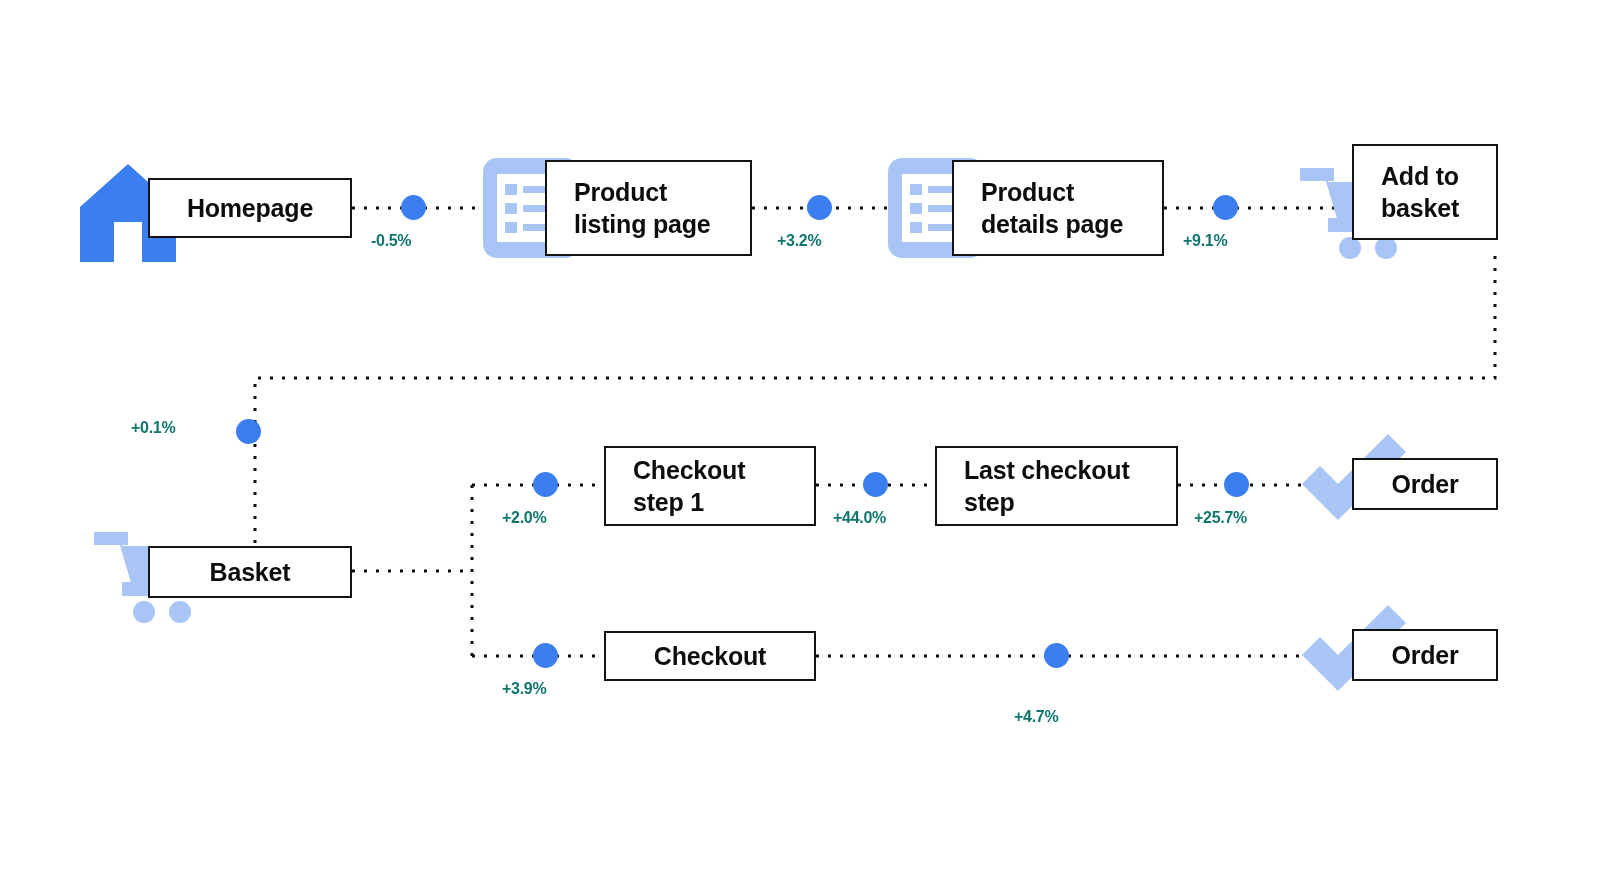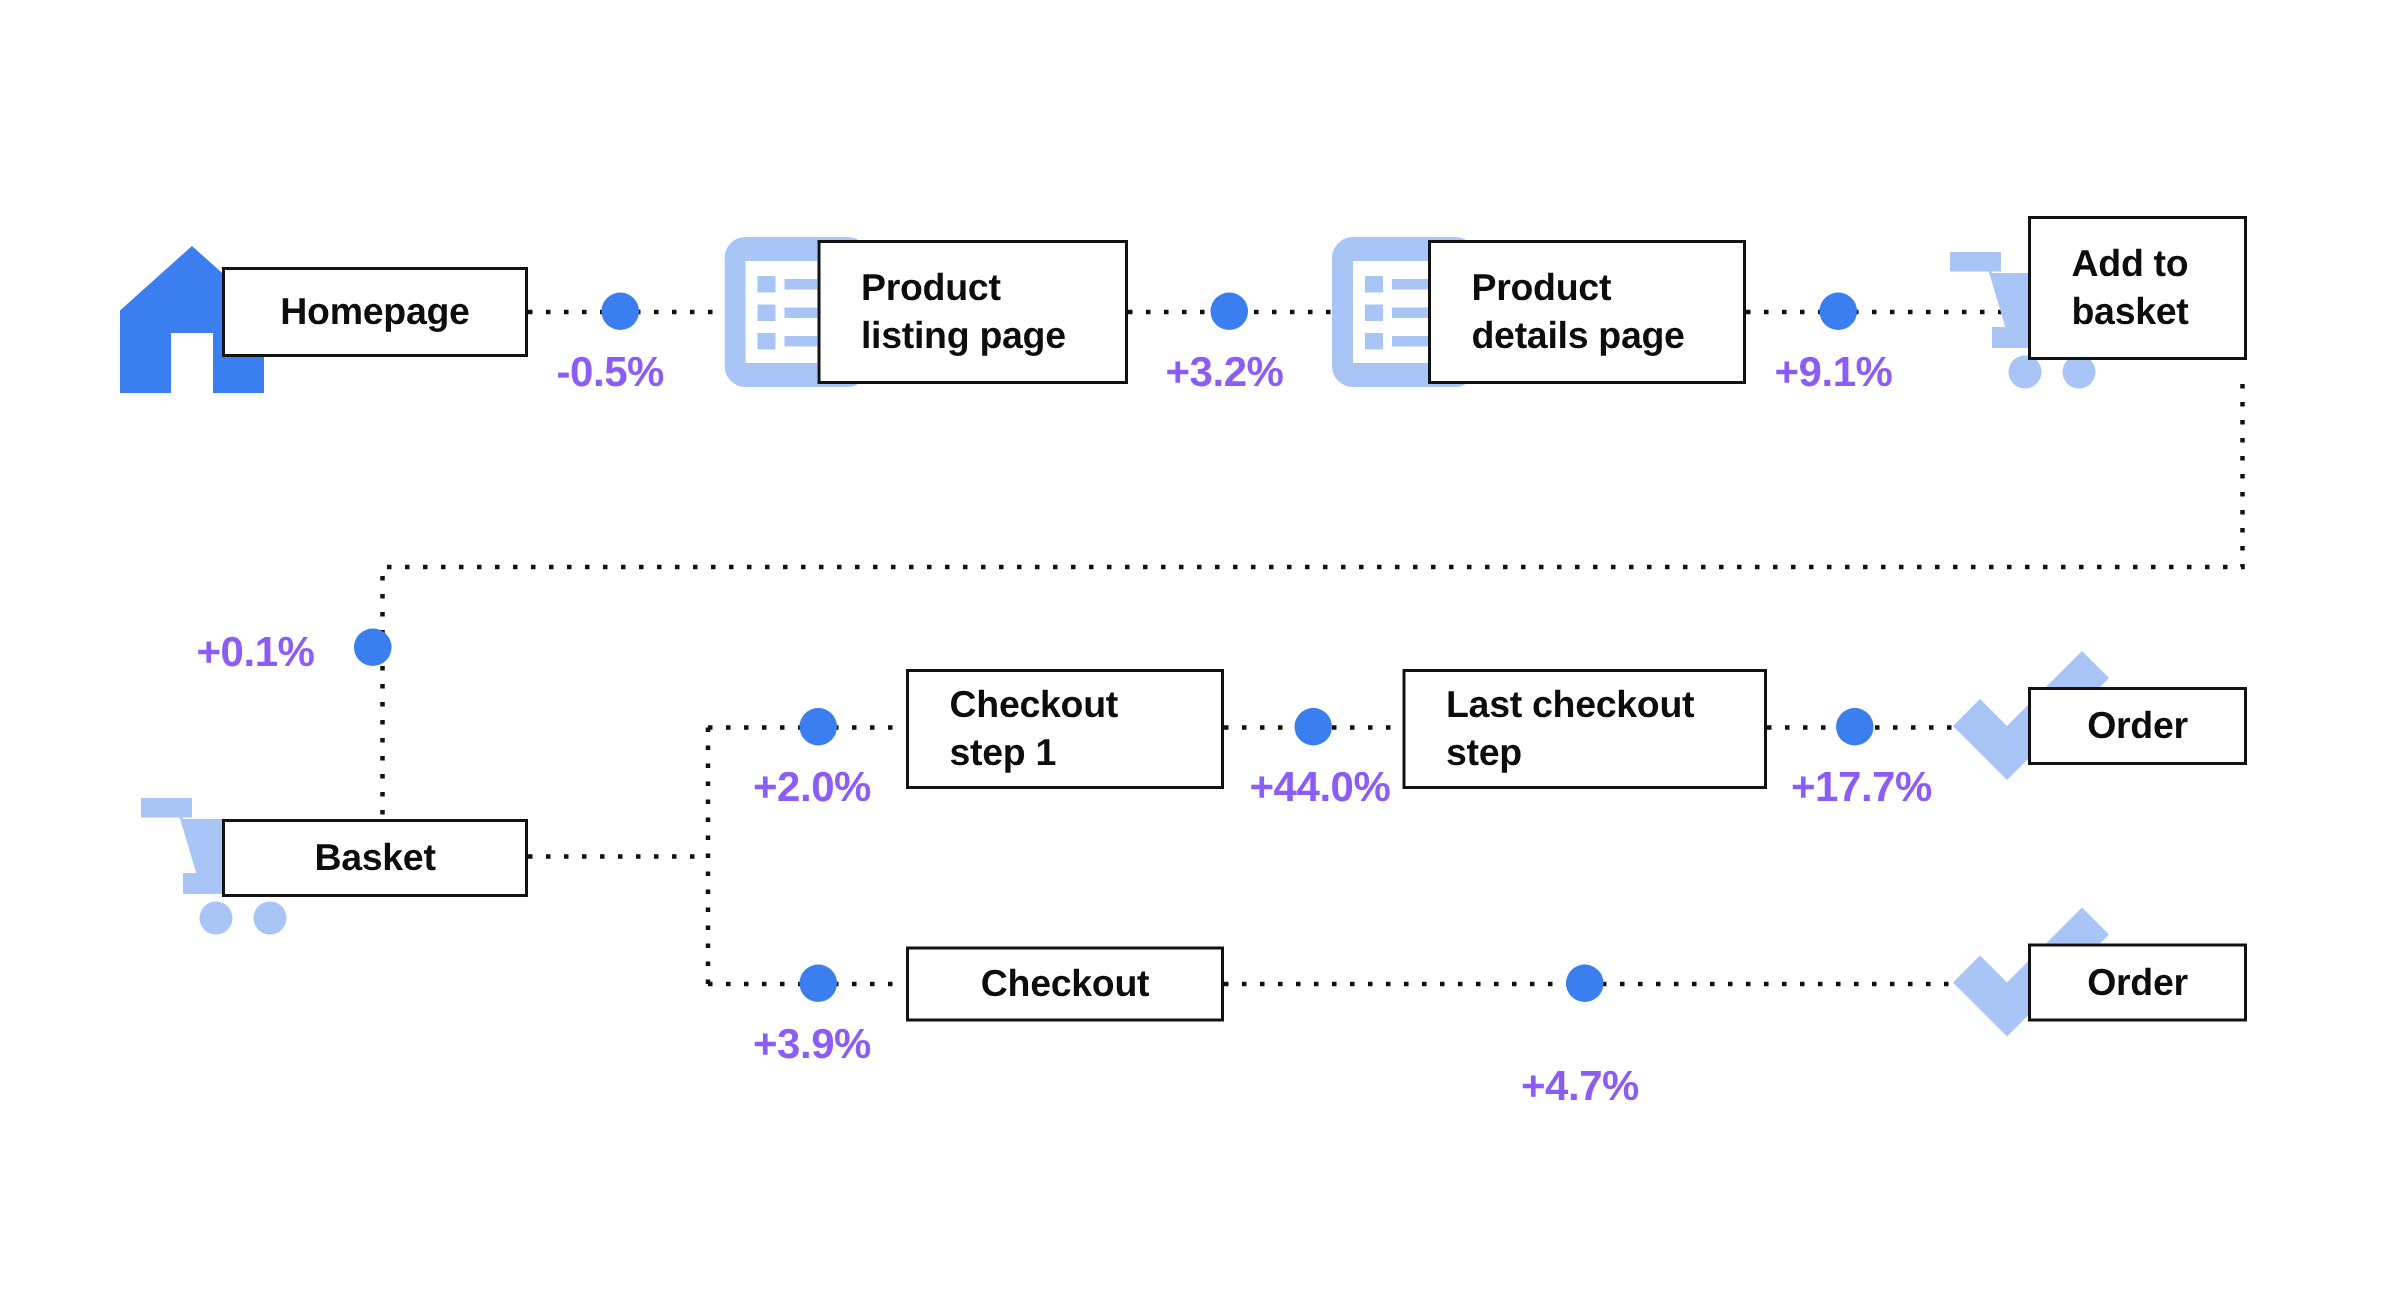--- a/index.html
+++ b/index.html
@@ -42,23 +42,23 @@
   .node.center .node-label { text-align: center; }
   .node.leftal { padding-left: 27px; }
   .node.leftal .node-label { text-align: left; }
 
   .icon {
     position: absolute;
     z-index: 3;
   }
   .delta {
     position: absolute;
-    font-size: 28px;
+    font-size: 16px;
     font-weight: 700;
-    color: #8b5cf6;
+    color: #0f766e;
     white-space: nowrap;
     letter-spacing: -0.3px;
     z-index: 6;
   }
   .dot {
     position: absolute;
     border-radius: 50%;
     background: #3b7ef0;
     z-index: 6;
   }
@@ -208,17 +208,17 @@
   <div class="dot" style="left:1224px; top:472px; width:25px; height:25px;"></div>
   <div class="dot" style="left:533px; top:643px; width:25px; height:25px;"></div>
   <div class="dot" style="left:1044px; top:643px; width:25px; height:25px;"></div>
 
   <div class="delta" style="left:371px; top:232px;">-0.5%</div>
   <div class="delta" style="left:777px; top:232px;">+3.2%</div>
   <div class="delta" style="left:1183px; top:232px;">+9.1%</div>
   <div class="delta" style="left:131px; top:419px;">+0.1%</div>
   <div class="delta" style="left:502px; top:509px;">+2.0%</div>
   <div class="delta" style="left:833px; top:509px;">+44.0%</div>
-  <div class="delta" style="left:1194px; top:509px;">+17.7%</div>
+  <div class="delta" style="left:1194px; top:509px;">+25.7%</div>
   <div class="delta" style="left:502px; top:680px;">+3.9%</div>
   <div class="delta" style="left:1014px; top:708px;">+4.7%</div>
 
 </div>
 
 </body></html>

